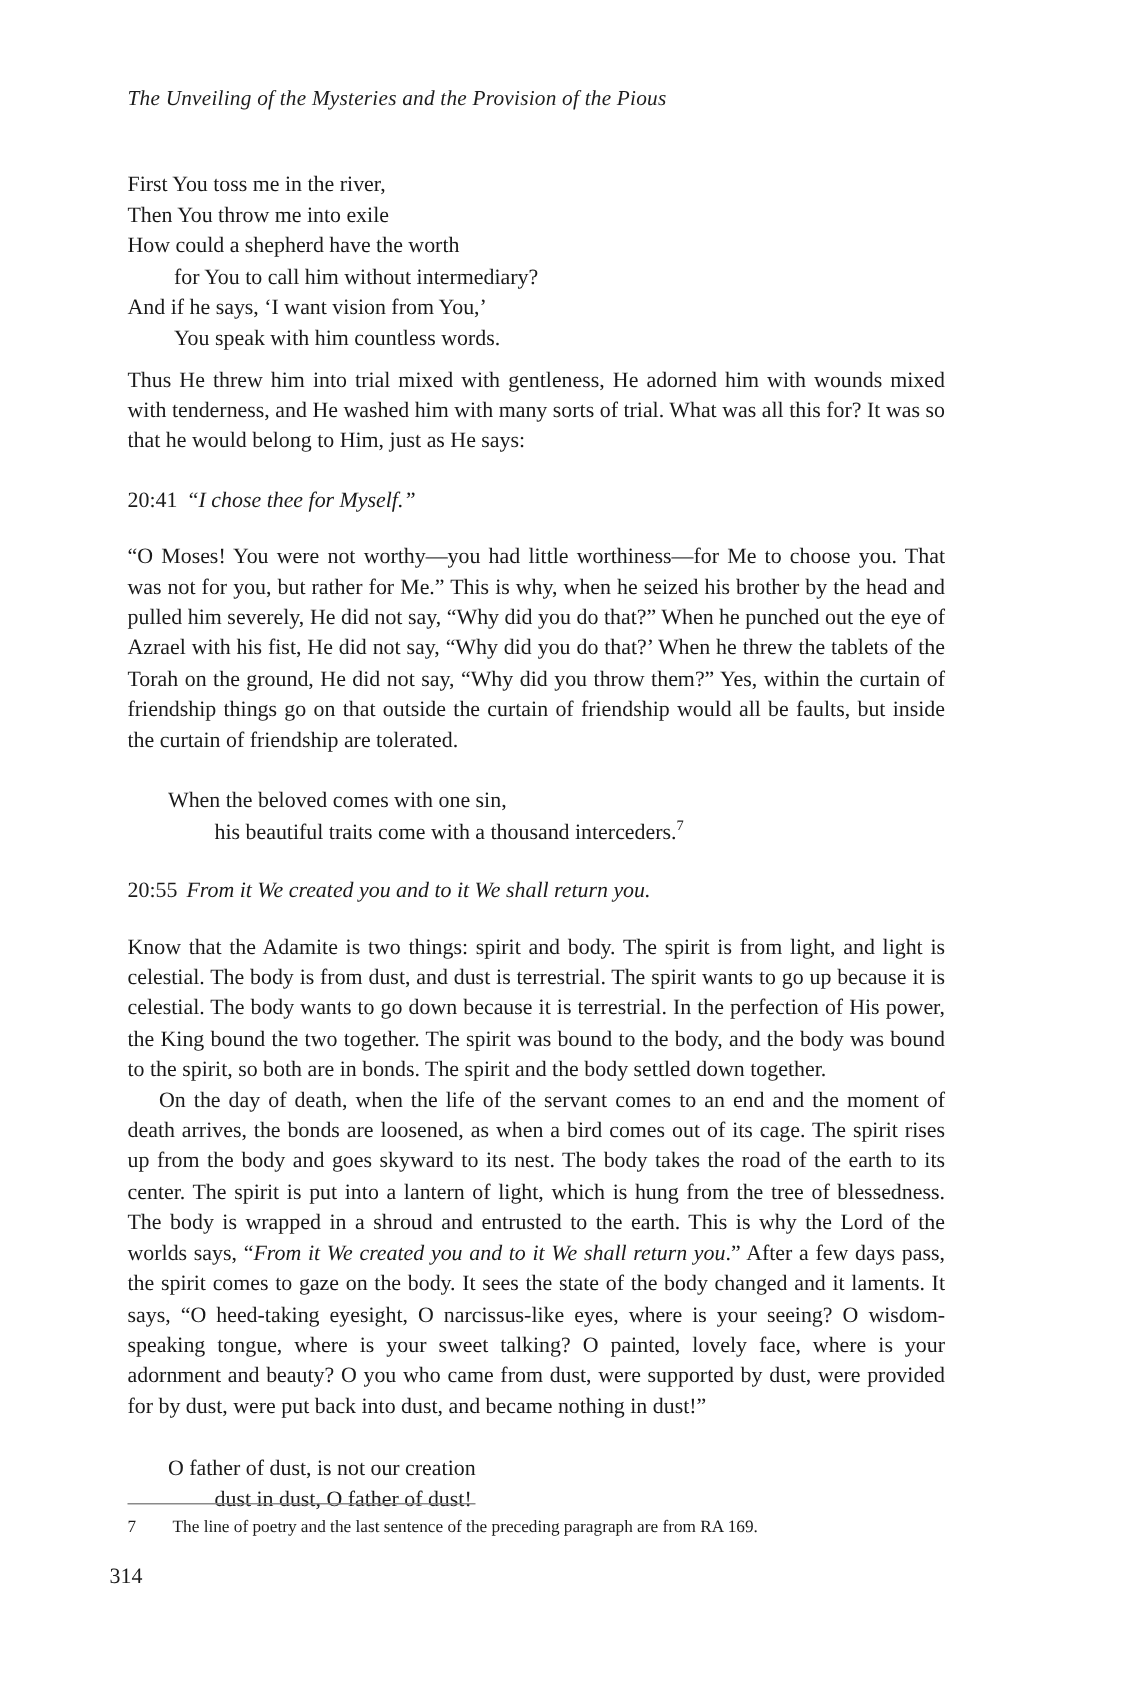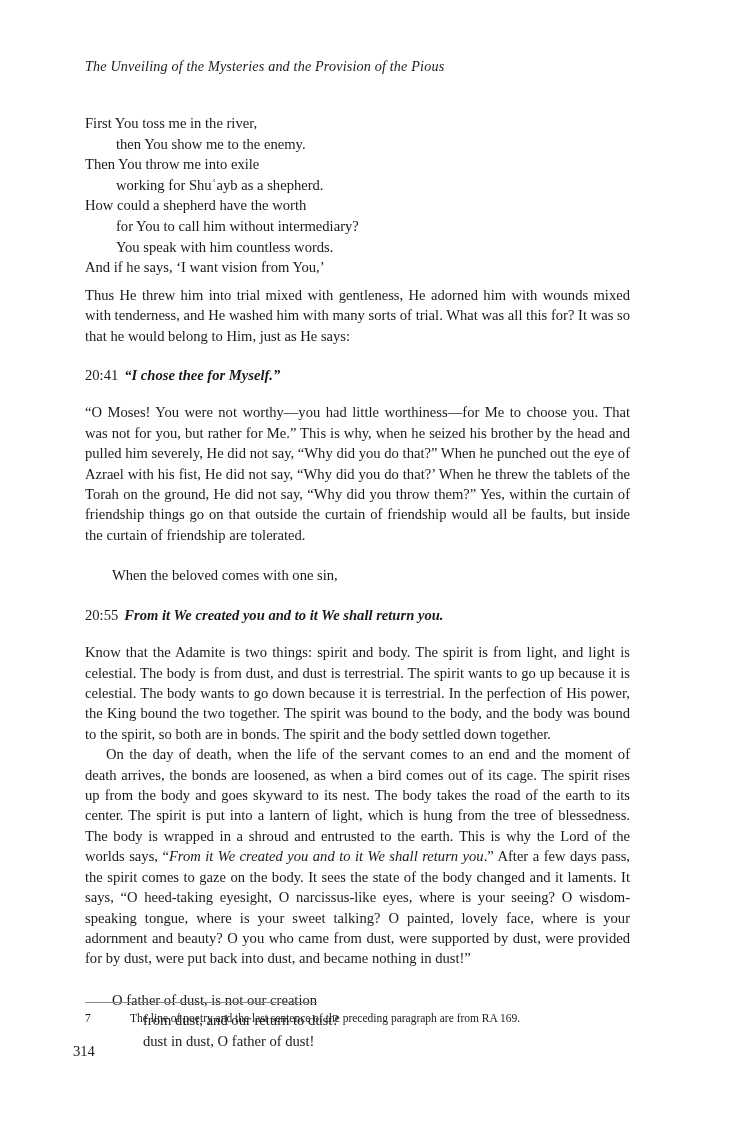--- a/index.html
+++ b/index.html
@@ -57,21 +57,21 @@
     font-size: 14.6px;
     line-height: 20.4px;
     margin: 19px 0 17px 0;
     font-weight: bold;
   }
   .aya-head .num {
     font-weight: normal;
     font-style: normal;
   }
   .aya-head .txt {
-    font-weight: bold;
+    font-weight: normal;
     font-style: italic;
     margin-left: 6px;
   }
   .verse-block.mid {
     margin-top: 20px;
     margin-bottom: 2px;
     padding-left: 27px;
   }
   .verse-block.bottom {
     margin-top: 21px;
@@ -104,70 +104,67 @@
     align-items: flex-start;
     font-size: 11.5px;
     line-height: 16px;
   }
   .fn-num {
     width: 30px;
     flex: 0 0 30px;
   }
   .fn-text {
     flex: 1 1 auto;
-    margin-left: 15px;
   }
   .page-number {
     position: absolute;
     left: 73px;
     top: 1043px;
     font-size: 14.6px;
   }
 </style>
 </head>
 <body>
 
 <div class="page">
 
   <div class="running-head">The Unveiling of the Mysteries and the Provision of the Pious</div>
 
   <div class="verse-block top">
     <div class="vline">First You toss me in the river,</div>
-    <div class="vline indent">then You show me to the enemy.</div>
     <div class="vline">Then You throw me into exile</div>
-    <div class="vline indent">working for Shuʿayb as a shepherd.</div>
     <div class="vline">How could a shepherd have the worth</div>
     <div class="vline indent">for You to call him without intermediary?</div>
+    <div class="vline">And if he says, ‘I want vision from You,’</div>
     <div class="vline indent">You speak with him countless words.</div>
-    <div class="vline">And if he says, ‘I want vision from You,’</div>
   </div>
 
   <p class="body-par">Thus He threw him into trial mixed with gentleness, He adorned him with wounds mixed with tenderness, and He washed him with many sorts of trial.  What was all this for?  It was so that he would belong to Him, just as He says:</p>
 
   <div class="aya-head">
     <span class="num">20:41</span><span class="txt">“I chose thee for Myself.”</span>
   </div>
 
   <p class="body-par">“O Moses!  You were not worthy—you had little worthiness—for Me to choose you.  That was not for you, but rather for Me.”  This is why, when he seized his brother by the head and pulled him severely, He did not say, “Why did you do that?”  When he punched out the eye of Azrael with his fist, He did not say, “Why did you do that?’  When he threw the tablets of the Torah on the ground, He did not say, “Why did you throw them?”  Yes, within the curtain of friendship things go on that outside the curtain of friendship would all be faults, but inside the curtain of friendship are tolerated.</p>
 
   <div class="verse-block mid">
     <div class="vline">When the beloved comes with one sin,</div>
+    <div class="vline indent"><span>his beautiful traits come with a thousand interceders.</span><sup class="fn">7</sup></div>
   </div>
 
   <div class="aya-head">
     <span class="num">20:55</span><span class="txt">From it We created you and to it We shall return you.</span>
   </div>
 
   <p class="body-par">Know that the Adamite is two things:  spirit and body.  The spirit is from light, and light is celestial.  The body is from dust, and dust is terrestrial.  The spirit wants to go up because it is celestial.  The body wants to go down because it is terrestrial.  In the perfection of His power, the King bound the two together.  The spirit was bound to the body, and the body was bound to the spirit, so both are in bonds.  The spirit and the body settled down together.</p>
 
   <p class="body-par cont"><span>On the day of death, when the life of the servant comes to an end and the moment of death arrives, the bonds are loosened, as when a bird comes out of its cage.  The spirit rises up from the body and goes skyward to its nest.  The body takes the road of the earth to its center.  The spirit is put into a lantern of light, which is hung from the tree of blessedness.  The body is wrapped in a shroud and entrusted to the earth. This is why the Lord of the worlds says, “</span><i>From it We created you and to it We shall return you</i><span>.”  After a few days pass, the spirit comes to gaze on the body.  It sees the state of the body changed and it laments.  It says, “O heed-taking eyesight, O narcissus-like eyes, where is your seeing?  O wisdom-speaking tongue, where is your sweet talking?  O painted, lovely face, where is your adornment and beauty?  O you who came from dust, were supported by dust, were provided for by dust, were put back into dust, and became nothing in dust!”</span></p>
 
   <div class="verse-block bottom">
     <div class="vline">O father of dust, is not our creation</div>
-    <div class="vline indent">from dust, and our return to dust?</div>
     <div class="vline indent">dust in dust, O father of dust!</div>
   </div>
 
   <div class="footnote-area">
     <div class="fn-rule"></div>
     <div class="fn-row">
       <span class="fn-num">7</span>
       <span class="fn-text">The line of poetry and the last sentence of the preceding paragraph are from RA 169.</span>
     </div>
   </div>

